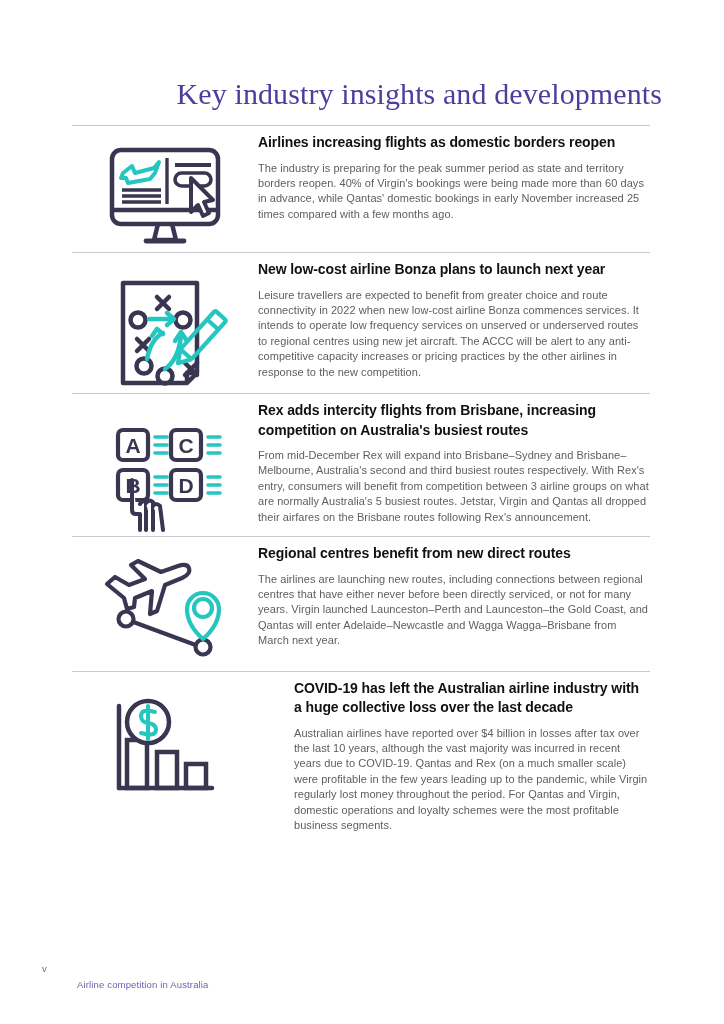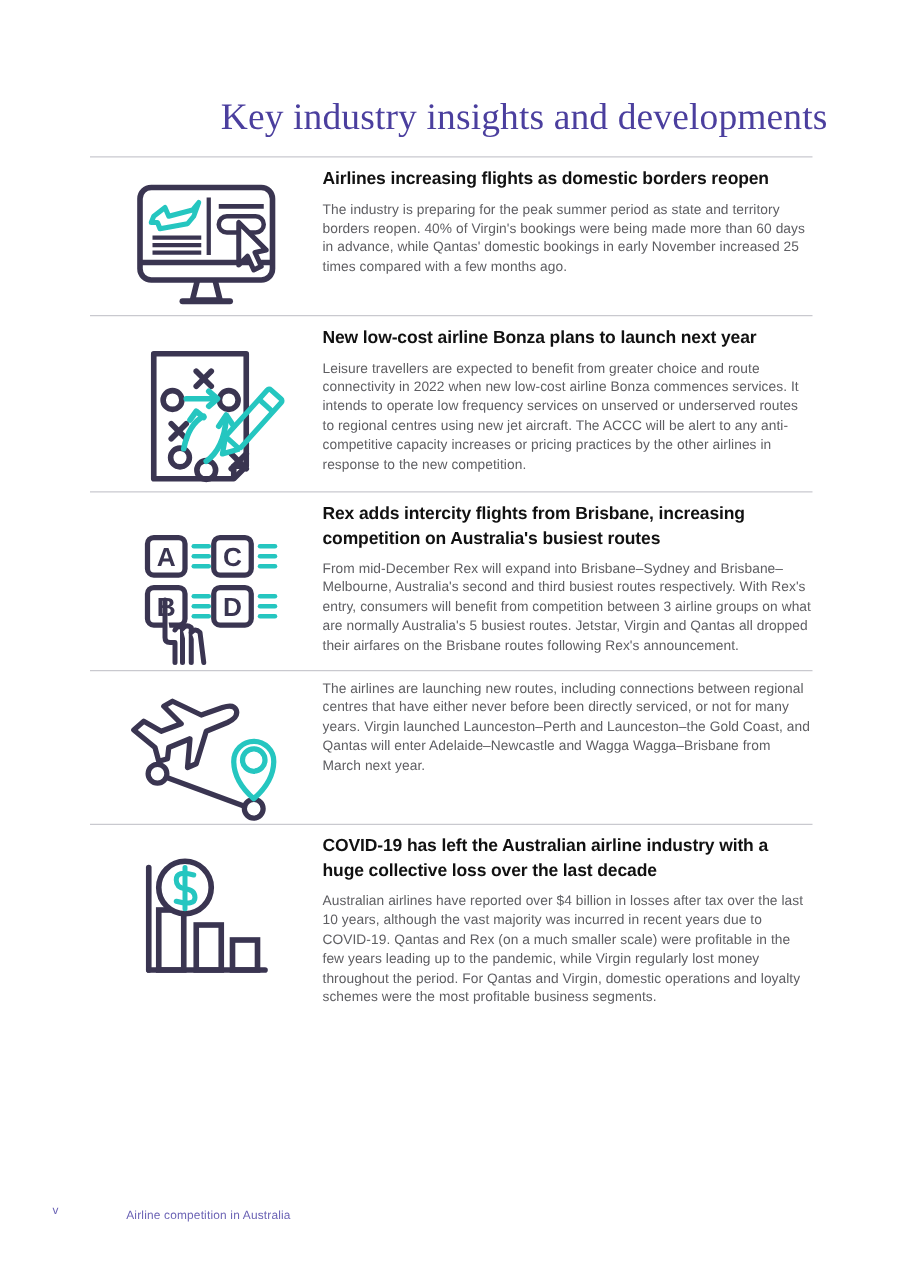--- a/index.html
+++ b/index.html
@@ -94,21 +94,21 @@
     color: #5e5e62;
     margin: 0;
     letter-spacing: 0.05px;
   }
 
   
   .s0 .text-cell { padding-top: 7px; padding-bottom: 18px; }
   .s1 .text-cell { padding-top: 7px; padding-bottom: 0; }
   .s2 .text-cell { padding-top: 7px; padding-bottom: 10px; }
   .s3 .text-cell { padding-top: 7px; padding-bottom: 22px; }
-  .s4 .text-cell { padding-top: 7px; padding-bottom: 14px; }
+  .s4 .text-cell { padding-top: 7px; padding-bottom: 14px; margin-left: 36px; }
 
   .s0 .icon-cell { padding-top: 16px; }
   .s1 .icon-cell { padding-top: 24px; }
   .s2 .icon-cell { padding-top: 24px; }
   .s3 .icon-cell { padding-top: 18px; }
   .s4 .icon-cell { padding-top: 26px; }
 
   .icon-svg { display: block; }
 
   
@@ -124,27 +124,26 @@
     left: 42px;
     top: 0;
     font-family: "Liberation Sans", sans-serif;
     font-size: 9.5px;
     line-height: 14px;
     color: #6b63b5;
   }
   .footer-label {
     position: absolute;
     left: 77px;
-    top: 4px;
+    top: 16px;
     font-family: "Liberation Sans", sans-serif;
     font-size: 9.5px;
     line-height: 14px;
     color: #6b63b5;
     letter-spacing: 0.15px;
-    margin-left: 24px;
   }
 </style>
 </head>
 <body>
 
 <div class="page">
 
   <div class="page-title">Key industry insights and developments</div>
 
   <div class="sections">
@@ -262,20 +261,21 @@
         <svg class="icon-svg" width="140" height="104" viewBox="0 0 140 104">
           <path d="M12 29 L20 22 L34 30 L50 24 L36 10 L43 6 L66 17 L83 11 Q92 8 94 13 Q96 19 87 23 L70 30 L62 56 L55 59 L57 36 L40 43 L39 52 L32 54 L29 43 Z" fill="none" stroke="#3A3551" stroke-width="4.2" stroke-linejoin="round" stroke-linecap="round"></path>
           <line x1="33" y1="65" x2="106" y2="92" stroke="#3A3551" stroke-width="4.2"></line>
           <circle cx="31" cy="64" r="7.5" fill="#ffffff" stroke="#3A3551" stroke-width="4.2"></circle>
           <circle cx="108" cy="92" r="7.5" fill="#ffffff" stroke="#3A3551" stroke-width="4.2"></circle>
           <path d="M108 84 Q124 70 124 54 A16 16 0 1 0 92 54 Q92 70 108 84 Z" fill="none" stroke="#25C6C0" stroke-width="4.2" stroke-linejoin="round"></path>
           <circle cx="108" cy="53" r="9" fill="none" stroke="#25C6C0" stroke-width="4.2"></circle>
         </svg>
       </div>
       <div class="text-cell">
+        <h2 class="sec-heading">Regional centres benefit from new direct routes</h2>
         <p class="sec-body">The airlines are launching new routes, including connections between regional centres that have either never before been directly serviced, or not for many years. Virgin launched Launceston–Perth and Launceston–the Gold Coast, and Qantas will enter Adelaide–Newcastle and Wagga Wagga–Brisbane from March next year.</p>
       </div>
     </div>
 
     <div class="divider"></div>
     <div class="section s4">
       <div class="icon-cell">
         <svg class="icon-svg" width="130" height="102" viewBox="0 0 130 102">
           <line x1="19" y1="8" x2="19" y2="90" stroke="#3A3551" stroke-width="4.5" stroke-linecap="round"></line>
           <line x1="19" y1="90" x2="112" y2="90" stroke="#3A3551" stroke-width="4.5" stroke-linecap="round"></line>

